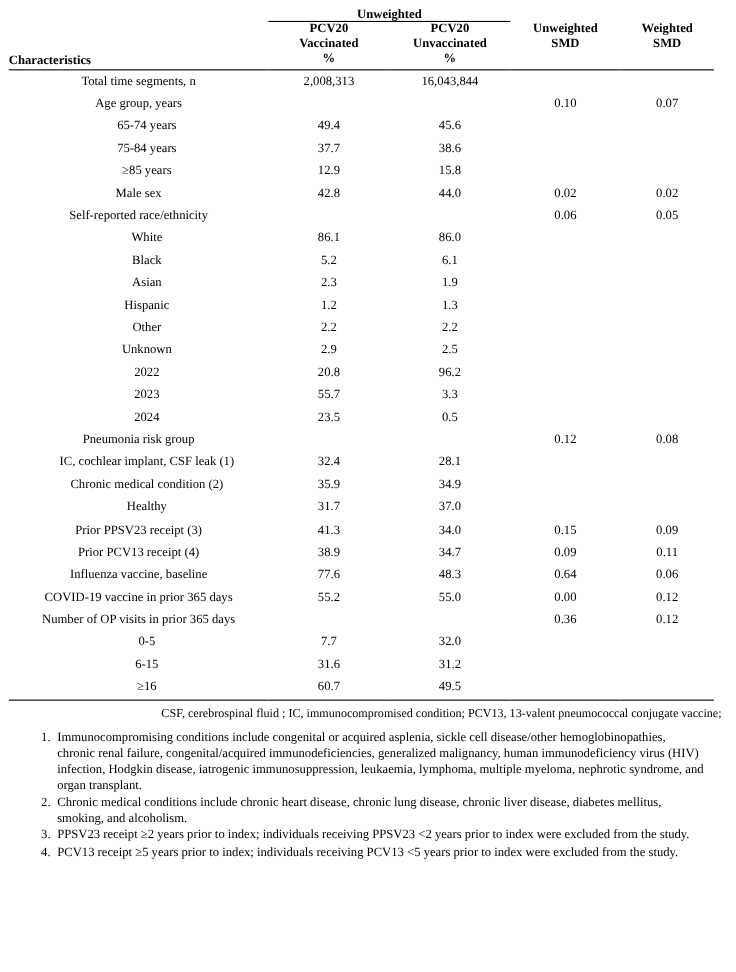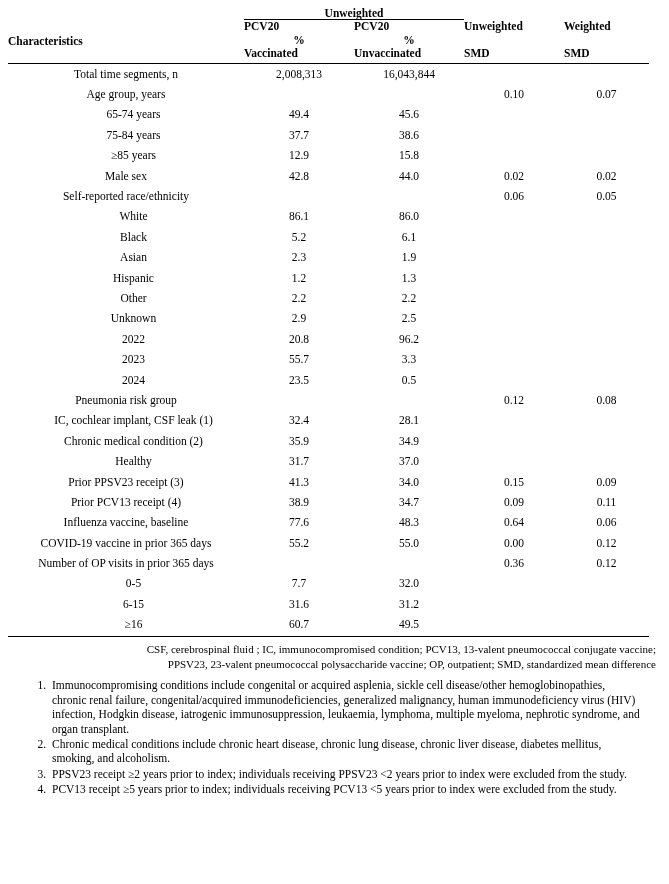--- a/index.html
+++ b/index.html
@@ -39,20 +39,21 @@
   .col-wsmd { width: 85px; }
 
   .hdr-unweighted {
     text-align: center;
     font-weight: bold;
     font-size: 11.5px;
     padding-bottom: 1px;
     border-bottom: 1px solid #000;
   }
   .hdr-cell {
+    text-align: center;
     font-weight: bold;
     font-size: 11.5px;
     line-height: 13.5px;
     padding-top: 2px;
   }
   .hdr-pct {
     text-align: center;
     font-weight: bold;
     font-size: 11.5px;
     line-height: 13.5px;
@@ -127,32 +128,32 @@
         <td></td>
       </tr>
       <tr>
         <td></td>
         <td class="hdr-cell">PCV20</td>
         <td class="hdr-cell">PCV20</td>
         <td class="hdr-cell">Unweighted</td>
         <td class="hdr-cell">Weighted</td>
       </tr>
       <tr>
-        <td class="hdr-char">Characteristics</td>
-        <td class="hdr-pct">%</td>
-        <td class="hdr-pct">%</td>
-        <td></td>
-        <td></td>
-      </tr>
-      <tr>
         <td></td>
         <td class="hdr-cell">Vaccinated</td>
         <td class="hdr-cell">Unvaccinated</td>
         <td class="hdr-cell">SMD</td>
         <td class="hdr-cell">SMD</td>
+      </tr>
+      <tr>
+        <td class="hdr-char">Characteristics</td>
+        <td class="hdr-pct">%</td>
+        <td class="hdr-pct">%</td>
+        <td></td>
+        <td></td>
       </tr>
       <tr class="rule-bottom">
         <td></td>
           <td></td>
           <td></td>
           <td></td>
           <td></td>
       </tr>
     </thead>
     <tbody id="table-body">
@@ -359,21 +360,20 @@
           <td></td>
           <td></td>
           <td></td>
           <td></td>
       </tr>
     </tfoot>
   </table>
 
   <div class="footnote-block">
     <div class="footnote-line">CSF, cerebrospinal fluid ; IC, immunocompromised condition; PCV13, 13-valent pneumococcal conjugate vaccine;</div>
-    <div class="footnote-line">PPSV23, 23-valent pneumococcal polysaccharide vaccine; OP, outpatient; SMD, standardized mean difference</div>
   </div>
 
   <ol class="notes" id="notes-list">
       <li><span class="numlbl">1.</span><span>Immunocompromising conditions include congenital or acquired asplenia, sickle cell disease/other hemoglobinopathies, chronic renal failure, congenital/acquired immunodeficiencies, generalized malignancy, human immunodeficiency virus (HIV) infection, Hodgkin disease, iatrogenic immunosuppression, leukaemia, lymphoma, multiple myeloma, nephrotic syndrome, and organ transplant.</span></li>
       <li><span class="numlbl">2.</span><span>Chronic medical conditions include chronic heart disease, chronic lung disease, chronic liver disease, diabetes mellitus, smoking, and alcoholism.</span></li>
       <li><span class="numlbl">3.</span><span>PPSV23 receipt ≥2 years prior to index; individuals receiving PPSV23 &lt;2 years prior to index were excluded from the study.</span></li>
       <li><span class="numlbl">4.</span><span>PCV13 receipt ≥5 years prior to index; individuals receiving PCV13 &lt;5 years prior to index were excluded from the study.</span></li>
     </ol>
 
 </div>

